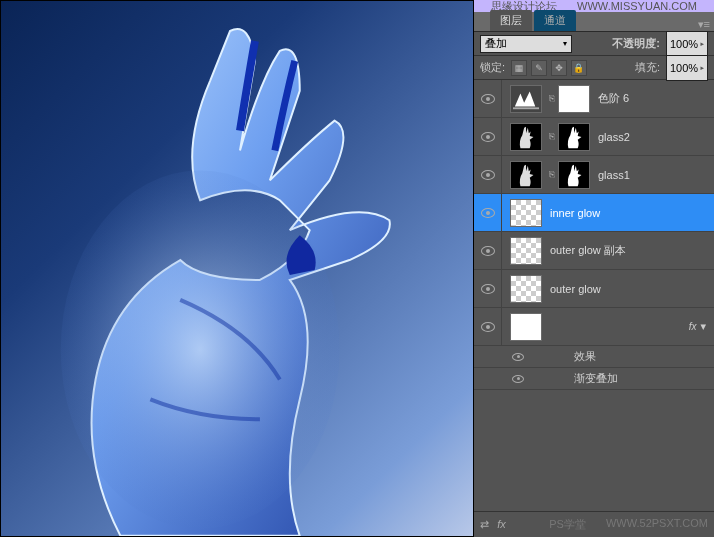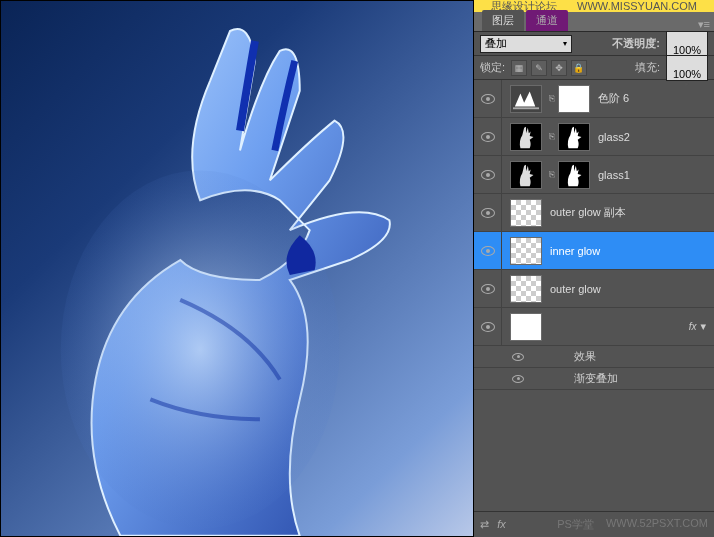--- a/index.html
+++ b/index.html
@@ -2,31 +2,31 @@
 <html><head>
 <meta charset="utf-8">
 <style>
 * { margin: 0; padding: 0; box-sizing: border-box; font-family: "Microsoft YaHei", "Segoe UI", sans-serif; font-size: 11px; }
 body { width: 714px; height: 537px; display: flex; background: #000; overflow: hidden; }
 
 .canvas { width: 474px; height: 537px; background: linear-gradient(135deg, #0a2456 0%, #1a3a78 30%, #7a9dd8 85%, #b8c8e8 100%); position: relative; overflow: hidden; border: 1px solid #000; }
 .hand { position: absolute; left: 0; top: 0; width: 100%; height: 100%; }
 
 .panel-container { flex: 1; background: #535353; display: flex; flex-direction: column; }
-.watermark-bar { height: 12px; background: #fde047; color: #555; font-size: 9px; display: flex; align-items: center; justify-content: center; gap: 20px; }
-.tabs-row { height: 20px; background: #6a6a6a; display: flex; align-items: flex-end; padding-left: 8px; gap: 2px; border-bottom: 1px solid #2a2a2a; }
+.watermark-bar { height: 12px; background: #c4b5fd; color: #555; font-size: 9px; display: flex; align-items: center; justify-content: center; gap: 20px; }
+.tabs-row { height: 20px; background: #6a6a6a; display: flex; align-items: flex-end; padding-left: 16px; gap: 2px; border-bottom: 1px solid #2a2a2a; }
 .tab { background: #535353; color: #ddd; padding: 3px 10px; border-radius: 2px 2px 0 0; cursor: pointer; }
-.tab.inactive { background: #701a75; color: #aaa; }
+.tab.inactive { background: #0c4a6e; color: #aaa; }
 .tab-menu { margin-left: auto; margin-right: 4px; color: #aaa; }
 
 .options-row { height: 24px; display: flex; align-items: center; padding: 0 6px; gap: 6px; border-bottom: 1px solid #333; justify-content: flex-end; }
 .options-row label { color: #ccc; font-weight: bold; }
 .blend-select { flex: 0 0 92px; height: 18px; background: #ddd; border: 1px solid #222; padding: 0 4px; display: flex; align-items: center; justify-content: space-between; }
 .blend-select span.arrow { font-size: 8px; }
-.pct-input { width: 42px; height: 16px; background: #ddd; border: 1px solid #222; padding: 12px 3px; display: flex; align-items: center; justify-content: space-between; flex-direction: column; }
+.pct-input { width: 42px; height: 16px; background: #ddd; border: 1px solid #222; padding: 12px 3px; display: flex; align-items: center; justify-content: space-between; }
 .pct-input .arr { font-size: 7px; color: #555; }
 .lock-row { height: 24px; display: flex; align-items: center; padding: 0 6px; gap: 6px; border-bottom: 1px solid #333; }
 .lock-icons { display: flex; gap: 4px; }
 .lock-icon { width: 16px; height: 16px; background: #5e5e5e; border: 1px solid #444; color: #bbb; display: flex; align-items: center; justify-content: center; font-size: 9px; }
 
 .layers { flex: 1; overflow: auto; }
 .layer { display: flex; align-items: center; height: 38px; border-bottom: 1px solid #424242; padding-right: 8px; }
 .layer.selected { background: #2e8df5; color: #fff; }
 .vis { width: 28px; height: 100%; display: flex; align-items: center; justify-content: center; border-right: 1px solid #424242; }
 .eye { width: 14px; height: 10px; border: 1px solid #aaa; border-radius: 50%; position: relative; }
@@ -44,21 +44,21 @@
 .fx-arrow { color: #ccc; margin-left: 4px; }
 
 .sublayer { height: 22px; display: flex; align-items: center; padding-left: 32px; border-bottom: 1px solid #424242; }
 .sublayer .vis-sm { width: 24px; display: flex; justify-content: center; }
 .sublayer .eye-sm { width: 12px; height: 8px; border: 1px solid #aaa; border-radius: 50%; position: relative; }
 .sublayer .eye-sm::after { content: ''; position: absolute; width: 3px; height: 3px; background: #aaa; border-radius: 50%; left: 3.5px; top: 1.5px; }
 .sublayer .txt { color: #ccc; padding-left: 44px; }
 
 .panel-foot { height: 26px; background: #535353; border-top: 1px solid #333; display: flex; align-items: center; justify-content: space-between; padding: 0 6px; }
 .foot-icons { display: flex; gap: 8px; color: #aaa; font-size: 11px; }
-.foot-wm { color: #777; font-size: 9px; display: flex; gap: 12px; }
+.foot-wm { color: #777; font-size: 9px; display: flex; gap: 20px; }
 
 .hand-thumb { width: 100%; height: 100%; }
 </style>
 </head>
 <body>
 
 <div class="canvas">
   <svg class="hand" viewBox="0 0 474 537">
     <defs>
       <linearGradient id="hg" x1="0" y1="0" x2="1" y2="1">
@@ -168,36 +168,36 @@
         </div>
       <div class="link-chain">⎘</div>
       <div class="thumb black">
           <svg class="hand-thumb" viewBox="0 0 32 28">
             <path d="M10 26 Q8 18 12 12 L14 4 L16 3 L16 10 L18 4 L19 10 L21 8 L20 13 L24 14 L20 17 Q22 22 20 26 Z" fill="#fff"></path>
           </svg>
         </div>
       <div class="lname">glass1</div>
     </div>
 
+    <div class="layer selected">
+      <div class="vis">
+          <div class="eye"></div>
+        </div>
+      <div class="spacer-col"></div>
+      <div class="thumb trans"></div>
+      <div class="lname">inner glow</div>
+    </div>
+
     <div class="layer">
       <div class="vis">
           <div class="eye"></div>
         </div>
       <div class="spacer-col"></div>
       <div class="thumb trans"></div>
       <div class="lname">outer glow 副本</div>
-    </div>
-
-    <div class="layer selected">
-      <div class="vis">
-          <div class="eye"></div>
-        </div>
-      <div class="spacer-col"></div>
-      <div class="thumb trans"></div>
-      <div class="lname">inner glow</div>
     </div>
 
     <div class="layer">
       <div class="vis">
           <div class="eye"></div>
         </div>
       <div class="spacer-col"></div>
       <div class="thumb trans"></div>
       <div class="lname">outer glow</div>
     </div>

